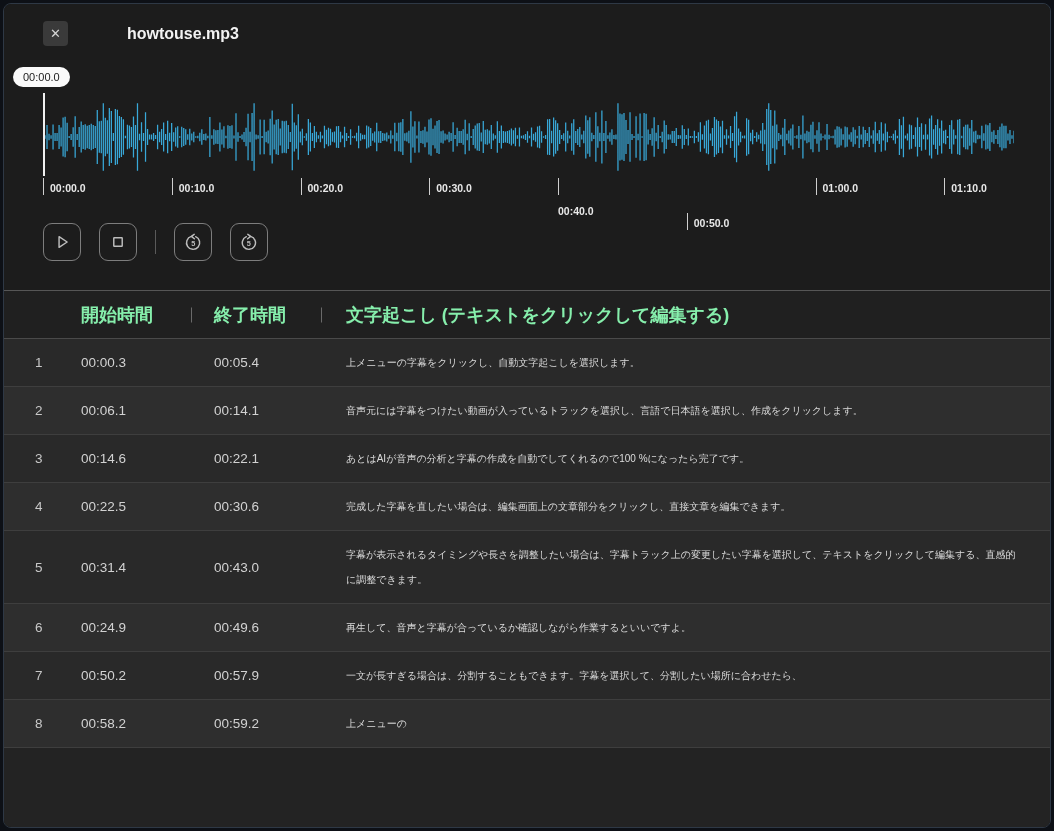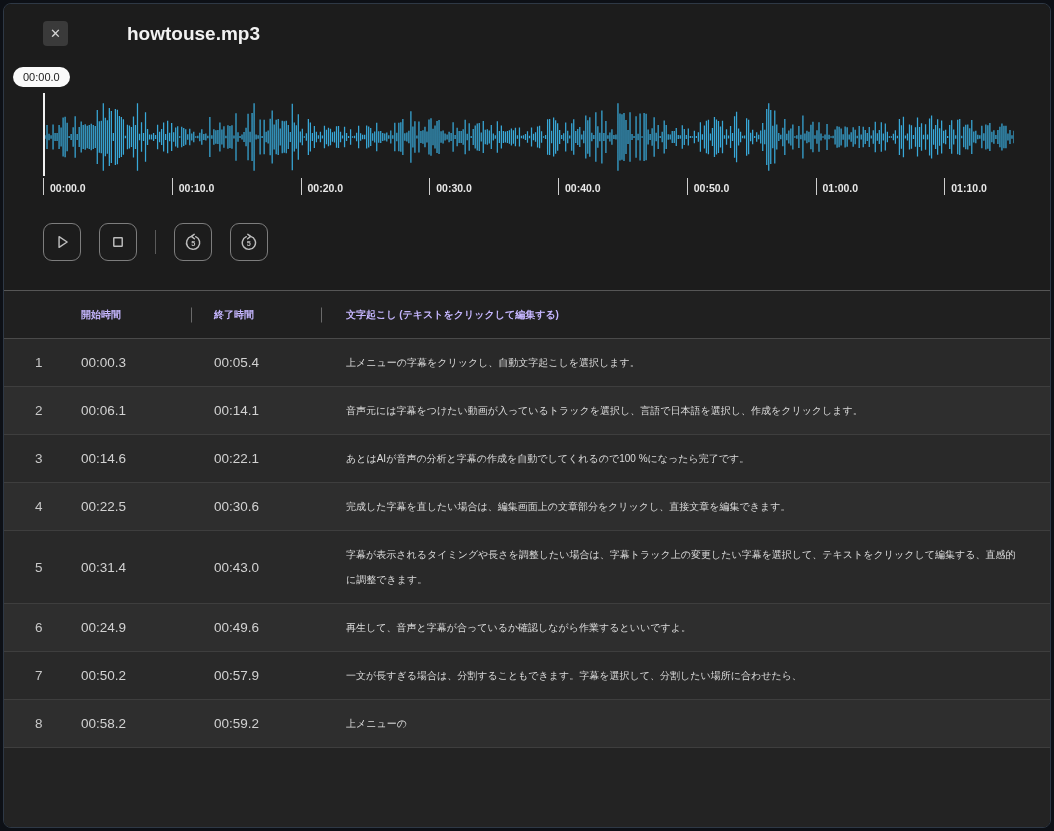--- a/index.html
+++ b/index.html
@@ -23,21 +23,21 @@
     position:relative; flex:0 0 auto; height:287px;
     background:#1c1c1c;
     border-bottom:1px solid #565656;
   }
   .file-bar { position:absolute; left:39px; top:17px; display:flex; align-items:center; gap:16px; }
   .close-btn {
     width:25px; height:25px; border:none; border-radius:4px;
     background:#3a3a3a; color:#d6d6d6; font-size:13px; line-height:1;
     display:flex; align-items:center; justify-content:center; cursor:pointer;
   }
-  .filename { color:#f2f2f2; font-size:19px; font-weight:bold;padding-left:43px; }
+  .filename { color:#f2f2f2; font-size:16px; font-weight:bold;padding-left:43px; }
 
   .playhead-tooltip {
     position:absolute; left:9px; top:63px; z-index:3;
     background:#fafafa; color:#222; font-size:11px;
     padding:4px 10px; border-radius:11px;
   }
 
   .wave-wrap { position:absolute; left:39px; right:36px; top:97px; height:72px; }
   .wave-wrap svg { width:100%; height:100%; display:block; }
   .playhead { position:absolute; left:0; top:-8px; bottom:-3px; width:2px; background:#f0f0f0; }
@@ -59,21 +59,21 @@
                 text-anchor:middle; font-family:"Liberation Sans","DejaVu Sans",sans-serif; }
   .tdivider { width:1px; height:24px; background:#5a5a5a; }
 
   
   .table { flex:1; display:flex; flex-direction:column; overflow:hidden; background:#232323; }
   .thead {
     position:relative; flex:0 0 auto; height:48px;
     background:#202020; border-bottom:1px solid #4a4a4a;
     display:grid; grid-template-columns:62px 133px 132px 1fr; align-items:center;
   }
-  .hcell { font-size:10px; font-weight:bold; color:#c4b5fd; padding-left:15px; }
+  .hcell { font-size:18px; font-weight:bold; color:#86efac; padding-left:15px; }
   .hsep { position:absolute; top:50%; transform:translateY(-50%); width:1px; height:15px; background:#6a6a6a; }
   .hsep1 { left:187px; }
   .hsep2 { left:317px; }
 
   .tbody { flex:1; overflow:hidden; background:#232323; }
   .trow {
     display:grid; grid-template-columns:62px 133px 132px 1fr; align-items:center;
     padding:11px 0; background:#292929; border-bottom:1px solid #3e3e3e;
   }
   .trow.alt { background:#2e2e2e; }
@@ -115,25 +115,25 @@
           <span class="tick-label">00:10.0</span>
         </div>
         <div class="tick" style="left: 26.52%;">
           <span class="tick-line"></span>
           <span class="tick-label">00:20.0</span>
         </div>
         <div class="tick" style="left: 39.78%;">
           <span class="tick-line"></span>
           <span class="tick-label">00:30.0</span>
         </div>
-        <div class="tick" style="left: 53.04%;">
+        <div class="tick" style="left: 53.04%; flex-direction: column;">
           <span class="tick-line"></span>
           <span class="tick-label">00:40.0</span>
         </div>
-        <div class="tick" style="left: 66.3%;">
+        <div class="tick" style="left: 66.3%; margin-top: 35px;">
           <span class="tick-line"></span>
           <span class="tick-label">00:50.0</span>
         </div>
         <div class="tick" style="left: 79.56%;">
           <span class="tick-line"></span>
           <span class="tick-label">01:00.0</span>
         </div>
         <div class="tick" style="left: 92.82%;">
           <span class="tick-line"></span>
           <span class="tick-label">01:10.0</span>

